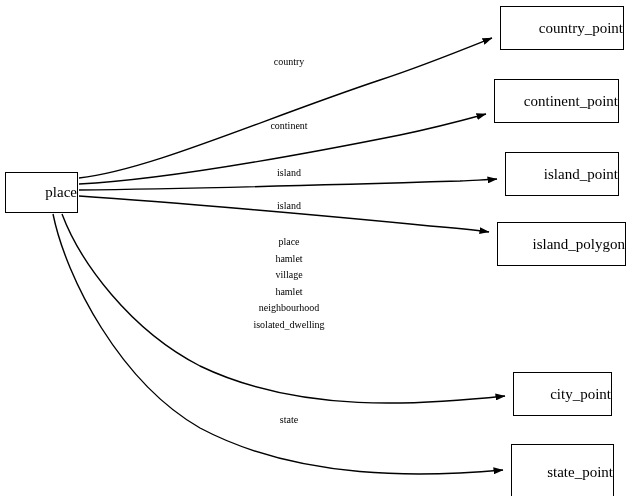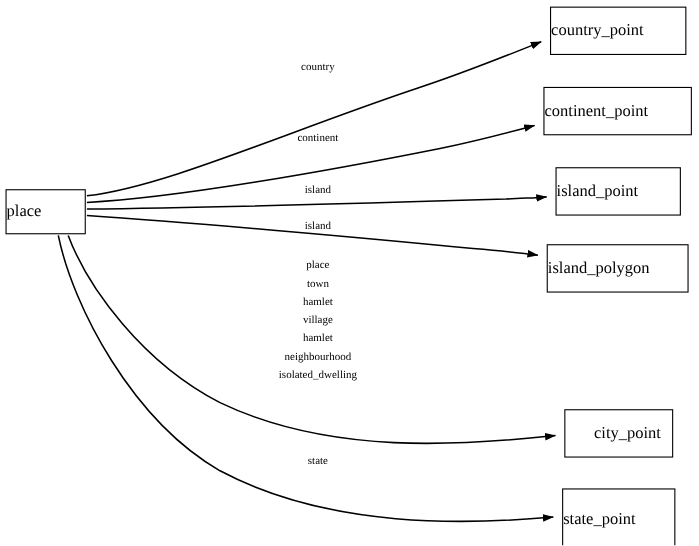--- a/index.html
+++ b/index.html
@@ -22,21 +22,21 @@
     width: 635px;
     height: 496px;
   }
   .node {
     position: absolute;
     box-sizing: border-box;
     border: 1px solid #000000;
     background: #ffffff;
     display: flex;
     align-items: center;
-    justify-content: flex-start;
+    justify-content: flex-end;
     font-family: "Liberation Serif", "DejaVu Serif", serif;
     font-size: 15px;
     color: #000000;
     white-space: nowrap;
     z-index: 2;
   }
   .edge-label {
     position: absolute;
     font-family: "Liberation Serif", "DejaVu Serif", serif;
     font-size: 10px;
@@ -70,21 +70,21 @@
       </g>
   </svg>
 
   <div id="nodes-layer">
       <div class="node" style="left: 5px; top: 172px; width: 73px; height: 41px;">
         <span>place</span>
       </div>
       <div class="node" style="left: 500px; top: 6px; width: 124px; height: 44px;">
         <span>country_point</span>
       </div>
-      <div class="node" style="left: 494px; top: 79px; width: 135px; height: 44px;">
+      <div class="node" style="left: 494px; top: 79px; width: 125px; height: 44px;">
         <span>continent_point</span>
       </div>
       <div class="node" style="left: 505px; top: 152px; width: 114px; height: 44px;">
         <span>island_point</span>
       </div>
       <div class="node" style="left: 497px; top: 222px; width: 129px; height: 44px;">
         <span>island_polygon</span>
       </div>
       <div class="node" style="left: 513px; top: 372px; width: 99px; height: 44px; padding-left: 26px;">
         <span>city_point</span>
@@ -101,21 +101,20 @@
         <div>continent</div>
       </div>
       <div class="edge-label" style="left: 289px; top: 165px;">
         <div>island</div>
       </div>
       <div class="edge-label" style="left: 289px; top: 198px;">
         <div>island</div>
       </div>
       <div class="edge-label" style="left: 289px; top: 234px;">
         <div>place</div>
-        <div>town</div>
         <div>hamlet</div>
         <div>village</div>
         <div>hamlet</div>
         <div>neighbourhood</div>
         <div>isolated_dwelling</div>
       </div>
       <div class="edge-label" style="left: 289px; top: 412px;">
         <div>state</div>
       </div>
     </div>

